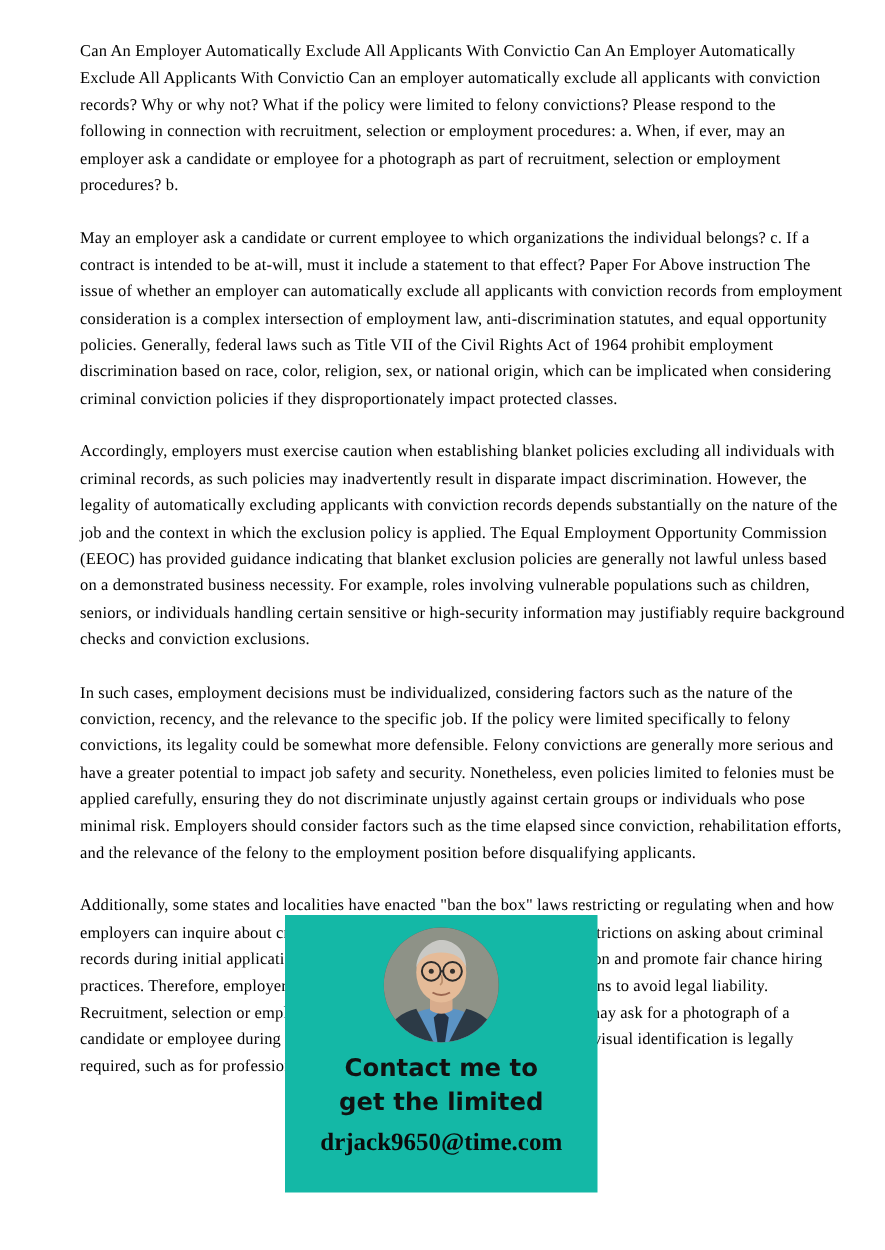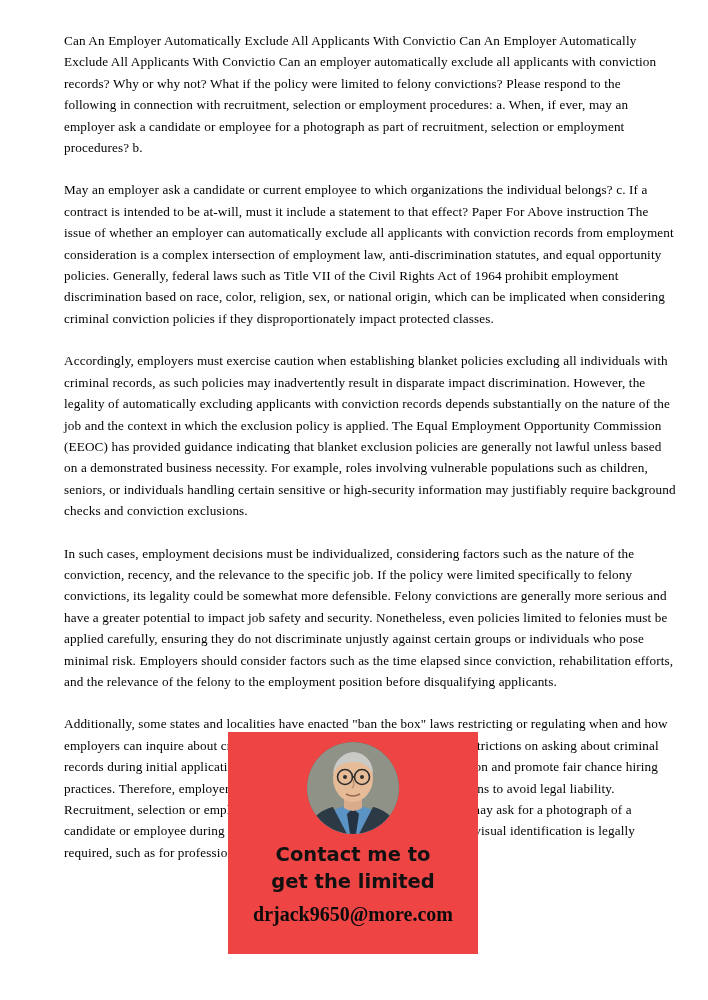--- a/index.html
+++ b/index.html
@@ -34,21 +34,21 @@
   }
   .para:last-child { margin-bottom: 0; }
 
   
   #contact-card {
     position: absolute;
     left: 228px;
     top: 732px;
     width: 250px;
     height: 222px;
-    background: #ef4444;
+    background: #14b8a6;
     text-align: center;
     box-sizing: border-box;
     padding-top: 10px;
   }
   #avatar {
     width: 92px;
     height: 92px;
     border-radius: 50%;
     margin: 0 auto;
     overflow: hidden;
@@ -116,14 +116,14 @@
         <circle cx="38" cy="35" r="2" fill="#33302c"></circle>
         <circle cx="55" cy="35" r="2" fill="#33302c"></circle>
 
         <path d="M46 38 q2 6 -1 8" fill="none" stroke="#b98e6c" stroke-width="1.4"></path>
         <path d="M39 52 q7 4 14 0" fill="none" stroke="#9b6750" stroke-width="1.6"></path>
       </g>
     </svg>
   </div>
   <div class="contact-line l1">Contact me to</div>
   <div class="contact-line">get the limited</div>
-  <div id="contact-email">drjack9650@more.com</div>
+  <div id="contact-email">drjack9650@time.com</div>
 </div>
 
 </body></html>

